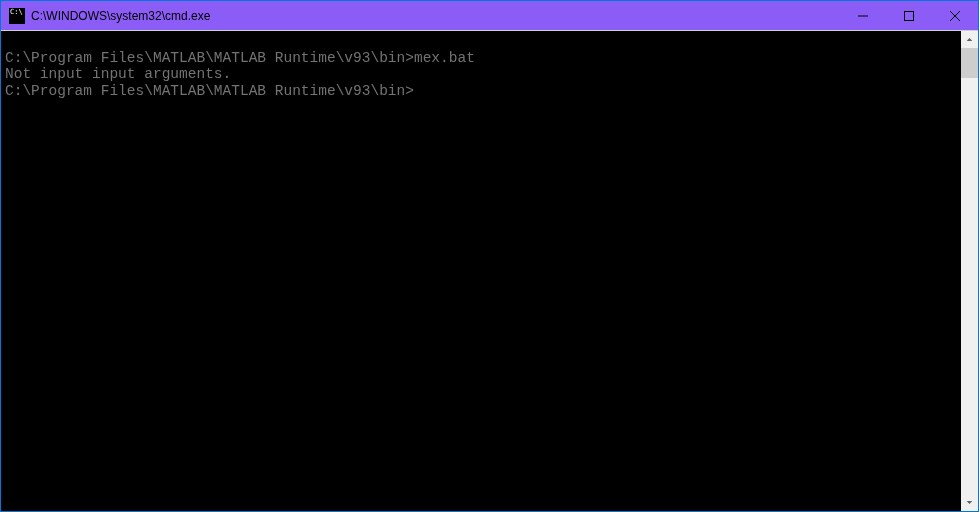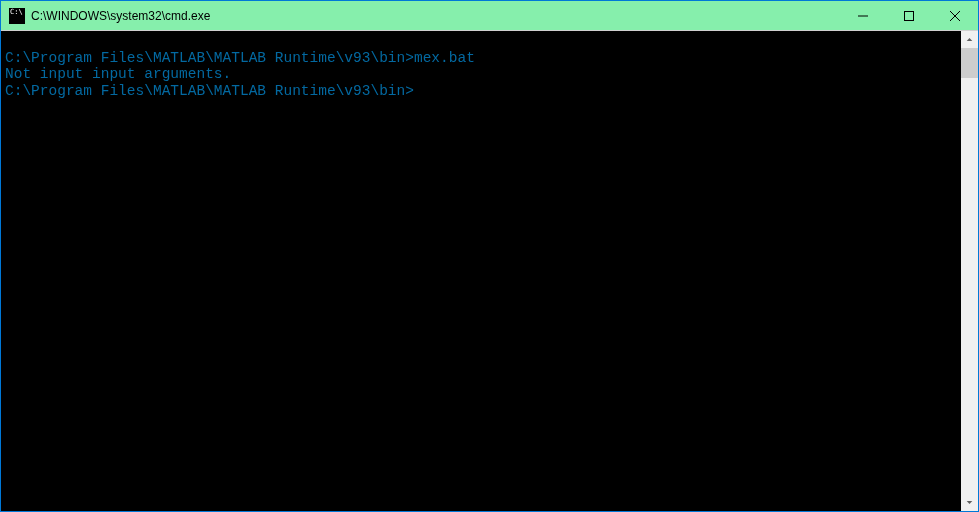--- a/index.html
+++ b/index.html
@@ -10,21 +10,21 @@
     body {
       font-family: "Segoe UI", Tahoma, sans-serif;
       background: #ffffff;
       width: 979px;
       height: 512px;
       overflow: hidden;
       border: 1px solid #0078d7;
     }
     .titlebar {
       height: 30px;
-      background: #86efac;
+      background: #8b5cf6;
       display: flex;
       align-items: center;
       border-bottom: 1px solid #d0d0d0;
     }
     .titlebar-icon {
       width: 16px;
       height: 16px;
       margin-left: 8px;
       margin-right: 6px;
       background: #000000;
@@ -67,21 +67,21 @@
     .terminal-wrapper {
       display: flex;
       height: calc(100% - 30px);
     }
     .terminal {
       background: #000000;
       flex: 1;
       padding: 2px 4px;
       font-family: Consolas, "Courier New", monospace;
       font-size: 14.5px;
-      color: #0369a1;
+      color: #737373;
       line-height: 1.15;
       white-space: pre;
       overflow: hidden;
     }
     .scrollbar {
       width: 17px;
       background: #f0f0f0;
       display: flex;
       flex-direction: column;
       position: relative;

